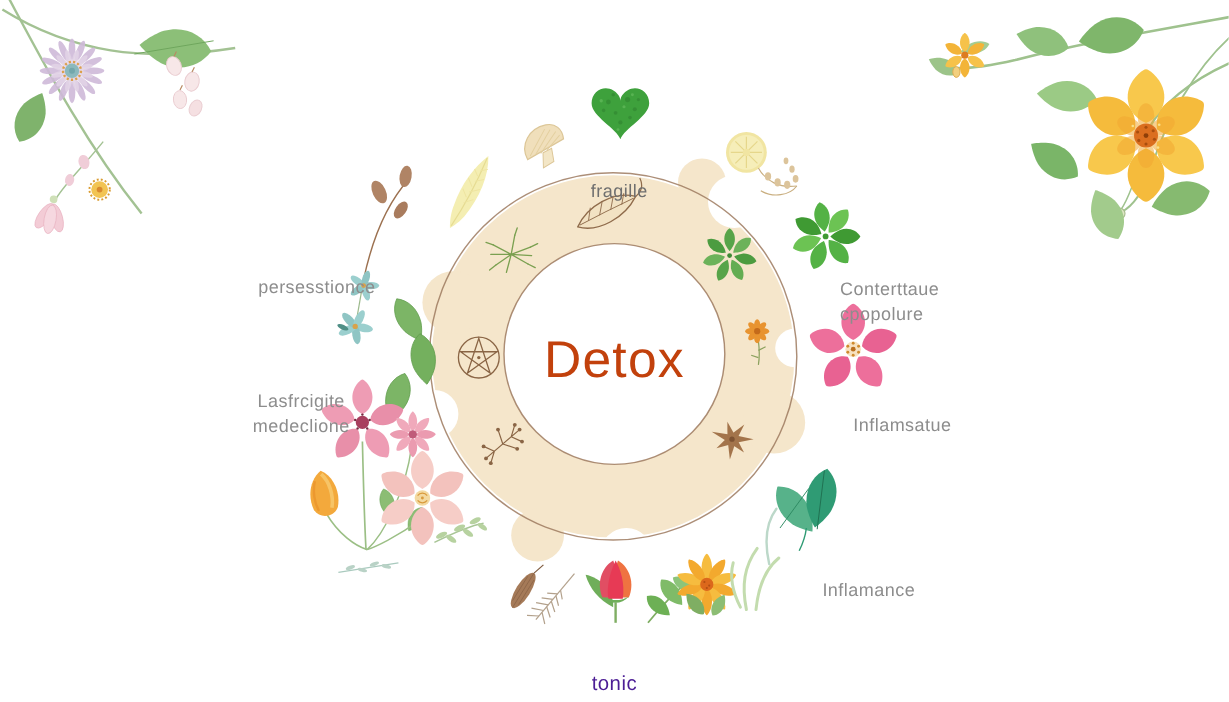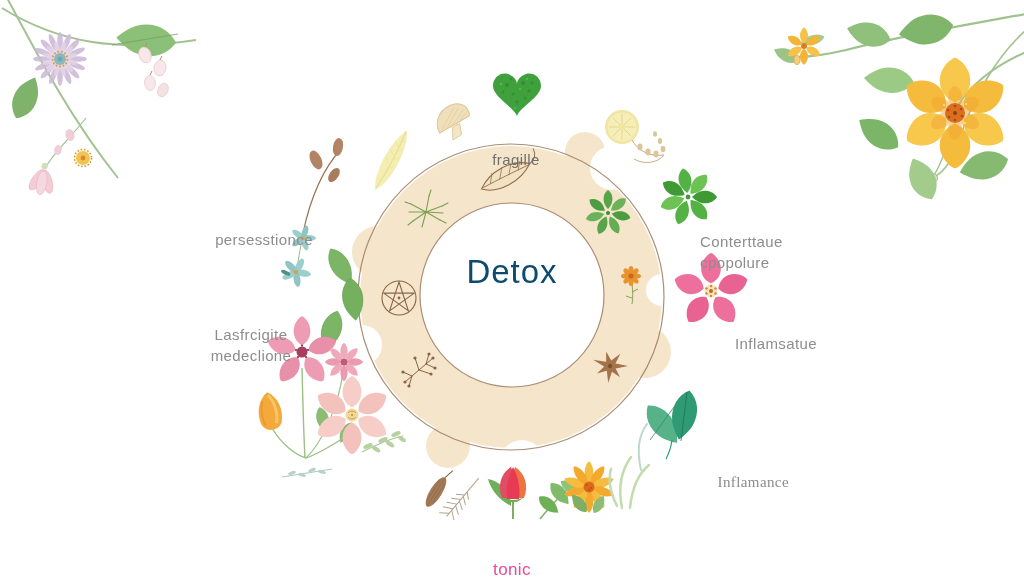--- a/index.html
+++ b/index.html
@@ -6,26 +6,26 @@
   #stage{position:relative;width:1024px;height:585px;background:#ffffff;overflow:hidden;
          font-family:"Liberation Sans",sans-serif;}
   #art{position:absolute;left:0;top:0;}
   .lbl{position:absolute;font-size:15px;line-height:21px;color:#8d8d8d;letter-spacing:.4px;
        text-align:center;margin-top:33px;}
   .lbl span{display:block;}
   #lbl-top{left:446px;top:116px;width:140px;color:#6f6f6f;}
   #lbl-left-top{left:205px;top:196px;width:118px;}
   #lbl-left-mid{left:198px;top:291px;width:106px;}
   #lbl-left-bottom{left:210px;top:503px;width:150px;}
-  #lbl-bottom{left:452px;top:526px;width:120px;font-size:17px;color:#ec4899;}
+  #lbl-bottom{left:452px;top:526px;width:120px;font-size:17px;color:#4c1d95;}
   #lbl-right-top{left:700px;top:198px;width:110px;text-align:left;}
-  #lbl-right-mid{left:687px;top:300px;width:130px;text-align:right;}
-  #lbl-right-low{left:659px;top:439px;width:130px;text-align:right;font-family:Liberation Serif, serif;}
-  #center-label{position:absolute;left:412px;top:253px;width:200px;text-align:center;
-       font-size:33px;color:#0c4a6e;letter-spacing:1px;}
+  #lbl-right-mid{left:687px;top:311px;width:130px;text-align:center;}
+  #lbl-right-low{left:659px;top:449px;width:130px;text-align:center;}
+  #center-label{position:absolute;left:412px;top:276px;width:200px;text-align:center;
+       font-size:43px;color:#c2410c;letter-spacing:1px;}
 </style>
 </head>
 <body>
 
 <div id="stage">
 
 <svg id="art" width="1024" height="585" viewBox="0 0 1024 585">
 <defs>
   <path id="leaf" d="M0,-26 C9,-19 13,-6 9,8 C6,17 0,24 0,24 C0,24 -6,17 -9,8 C-13,-6 -9,-19 0,-26 Z"></path>
   <path id="petal" d="M0,2 C-8,-2 -10,-14 -3,-22 C0,-25 0,-25 3,-22 C10,-14 8,-2 0,2 Z"></path>

